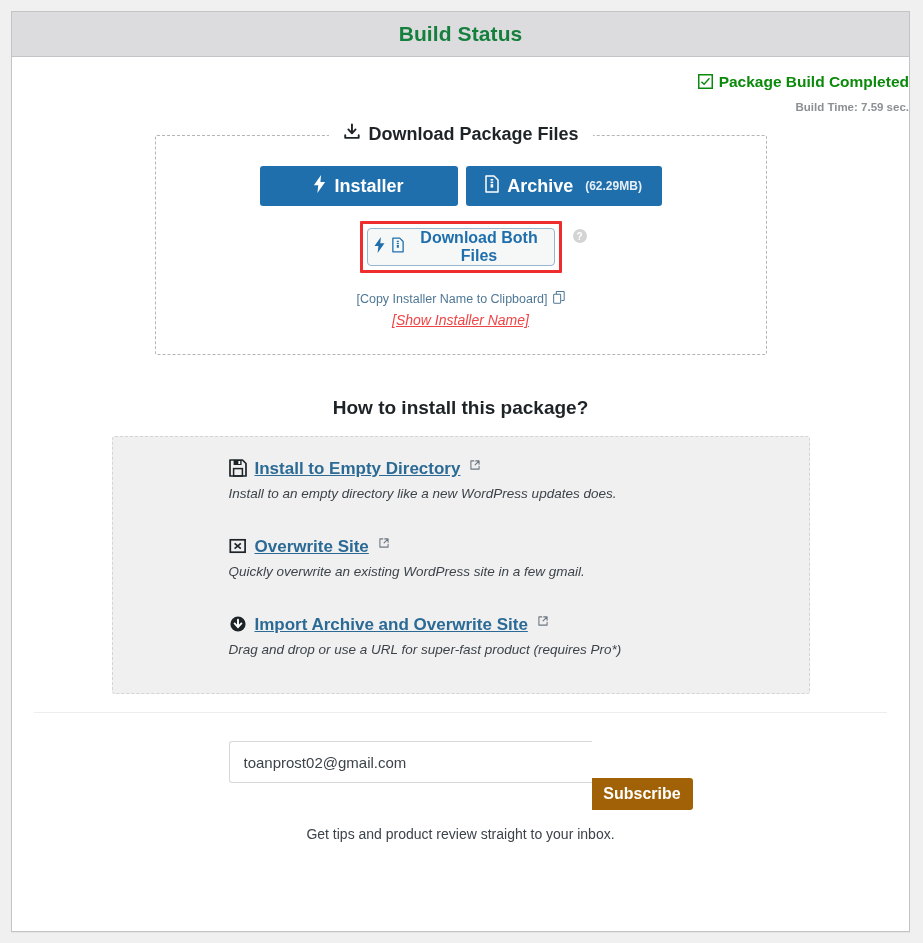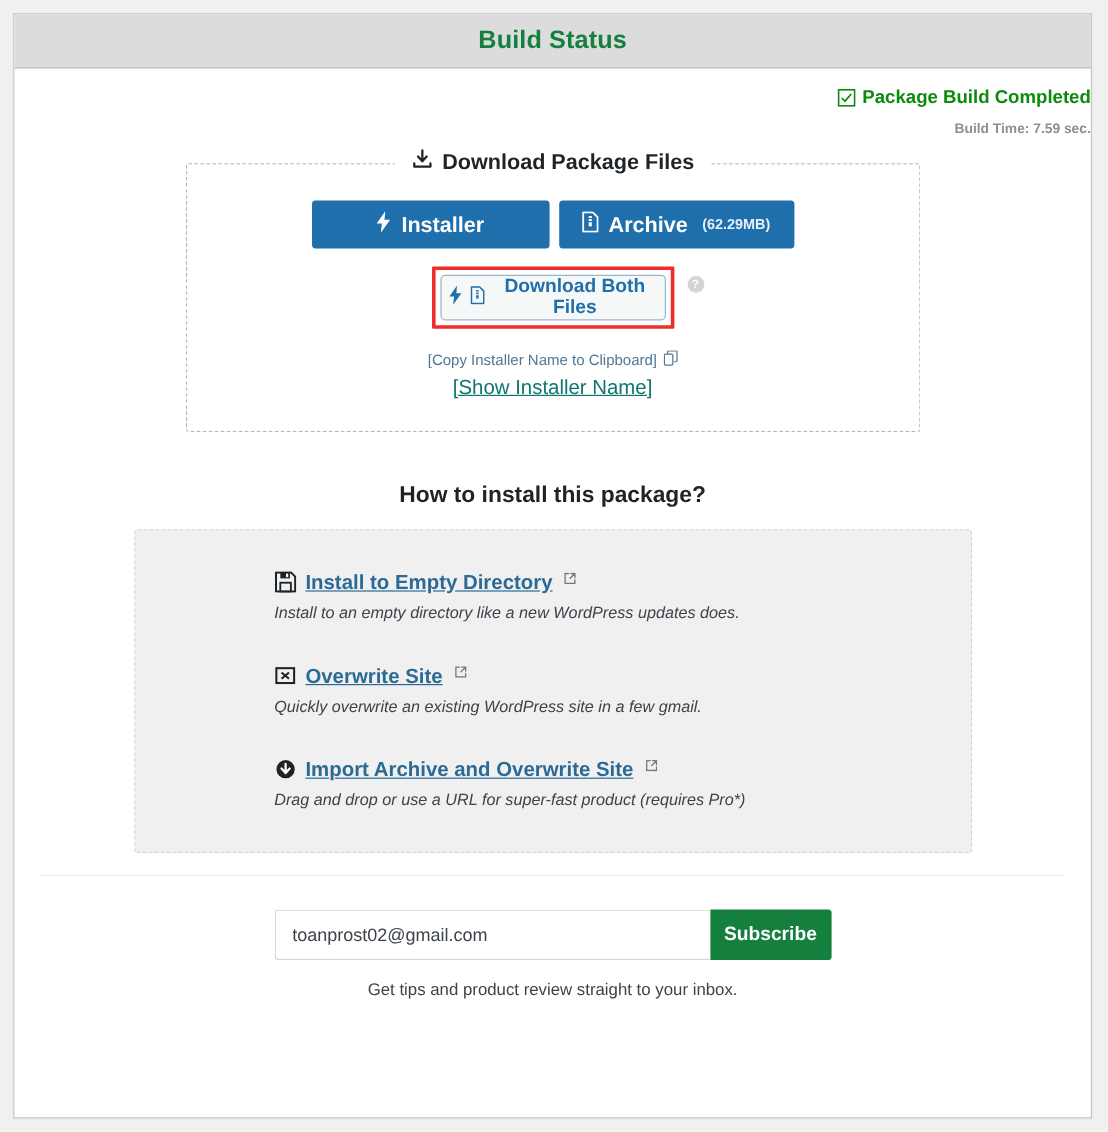--- a/index.html
+++ b/index.html
@@ -192,42 +192,43 @@
     font-size: 12.5px;
     color: #4f7895;
     display: flex;
     align-items: center;
     justify-content: center;
     gap: 5px;
     cursor: pointer;
   }
   .show-name-line {
     margin-top: 5px;
-    font-size: 17px;
-    color: #0f766e;
+    font-size: 14px;
+    color: #ef4444;
+    font-style: italic;
     text-decoration: underline;
     cursor: pointer;
   }
 
   
   .howto-title {
     text-align: center;
     font-size: 19px;
     font-weight: bold;
     color: #1d2327;
     margin-top: 42px;
   }
   .howto-box {
     margin: 17px auto 0;
     width: 698px;
     background: #f0f0f0;
     border: 1px dashed #d4d4d4;
     border-radius: 3px;
     box-sizing: border-box;
-    padding: 34px 0 36px 0;
+    padding: 22px 0 36px 0;
   }
   .howto-item { padding-left: 116px; }
   .howto-item + .howto-item { margin-top: 36px; }
   .howto-link-row {
     display: flex;
     align-items: center;
     gap: 8px;
     line-height: 1;
   }
   .howto-icon {
@@ -291,30 +292,31 @@
     border-radius: 3px 0 0 3px;
     font-family: "Liberation Sans", sans-serif;
     font-size: 15px;
     color: #3c434a;
     padding: 0 14px;
     outline: none;
     background: #ffffff;
   }
   .sub-btn {
     width: 101px;
-    height: 42px;
-    box-sizing: border-box;
-    background: #15803d;
+    height: 32px;
+    box-sizing: border-box;
+    background: #a16207;
     border: none;
     border-radius: 0 3px 3px 0;
     color: #ffffff;
     font-family: "Liberation Sans", sans-serif;
     font-size: 16px;
     font-weight: bold;
     cursor: pointer;
+    margin-top: 37px;
   }
   .sub-note {
     text-align: center;
     margin-top: 16px;
     font-size: 14px;
     color: #3c434a;
   }
 </style>
 </head>
 <body>

